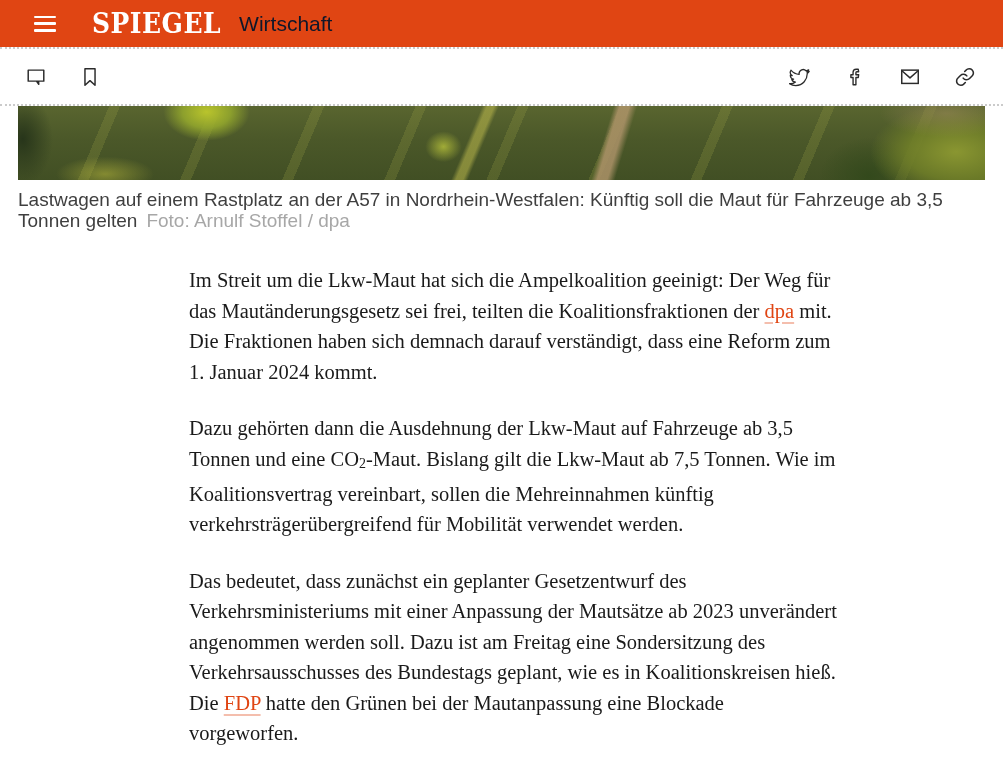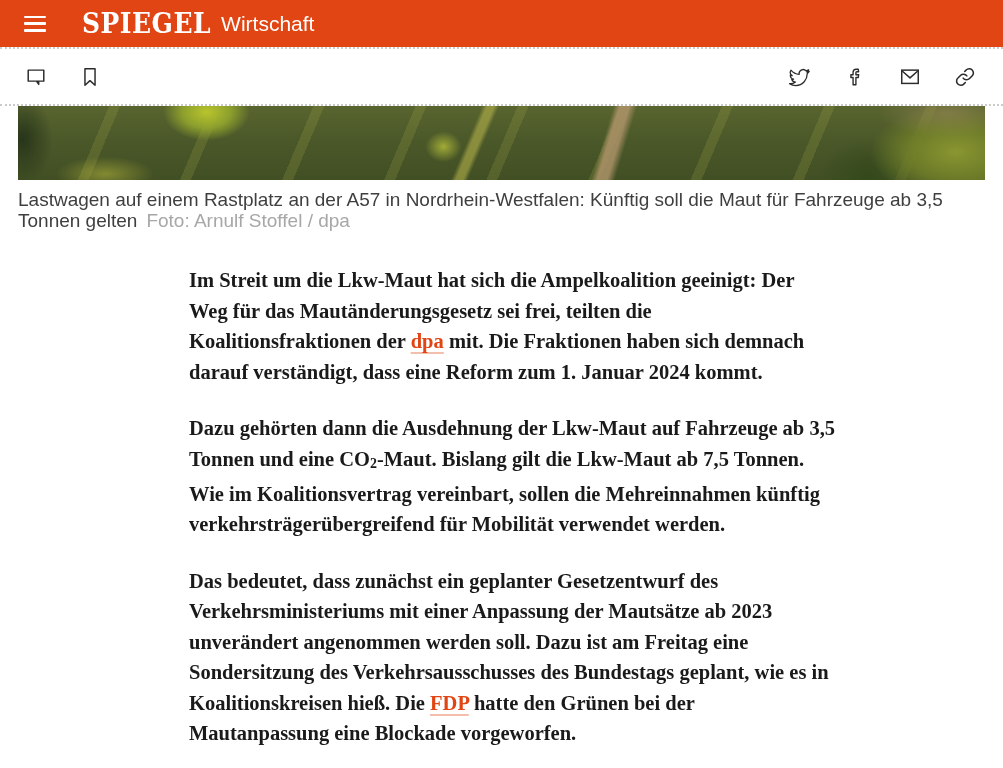--- a/index.html
+++ b/index.html
@@ -12,21 +12,21 @@
     background: #fff;
     overflow: hidden;
   }
 
   
   .topbar {
     height: 47px;
     background: #e04513;
     display: flex;
     align-items: center;
-    padding: 0 24px;
+    padding: 0 34px;
   }
   .burger {
     width: 22px;
     height: 16px;
     display: flex;
     flex-direction: column;
     justify-content: space-between;
     cursor: pointer;
     margin-right: 36px;
   }
@@ -34,23 +34,23 @@
   .brand-logo {
     font-family: "DejaVu Serif", serif;
     font-weight: 700;
     font-size: 25px;
     color: #fff;
     letter-spacing: 0.5px;
     transform: scaleY(1.08);
     cursor: pointer;
   }
   .brand-section {
-    color: #ffffff;
+    color: #0f172a;
     font-size: 21px;
-    margin-left: 10px;
+    margin-left: 18px;
     font-weight: 400;
     cursor: pointer;
   }
 
   
   .toolbar {
     height: 59px;
     border-top: 2px dotted #cbcbcb;
     border-bottom: 2px dotted #cbcbcb;
     display: flex;
@@ -103,21 +103,21 @@
 
   
   .article {
     width: 648px;
     margin: 34px 0 0 189px;
     font-family: "Liberation Serif", serif;
     font-size: 20.5px;
     line-height: 30.5px;
     color: #1a1a1a;
   }
-  .article p { margin-bottom: 26px; font-weight: bold; }
+  .article p { margin-bottom: 26px; }
   .article a {
     color: #e04513;
     text-decoration: underline;
     text-decoration-color: rgba(224, 69, 19, 0.35);
     text-decoration-thickness: 1.5px;
     text-underline-offset: 4px;
     cursor: pointer;
   }
   .article .sub {
     font-size: 0.68em;

